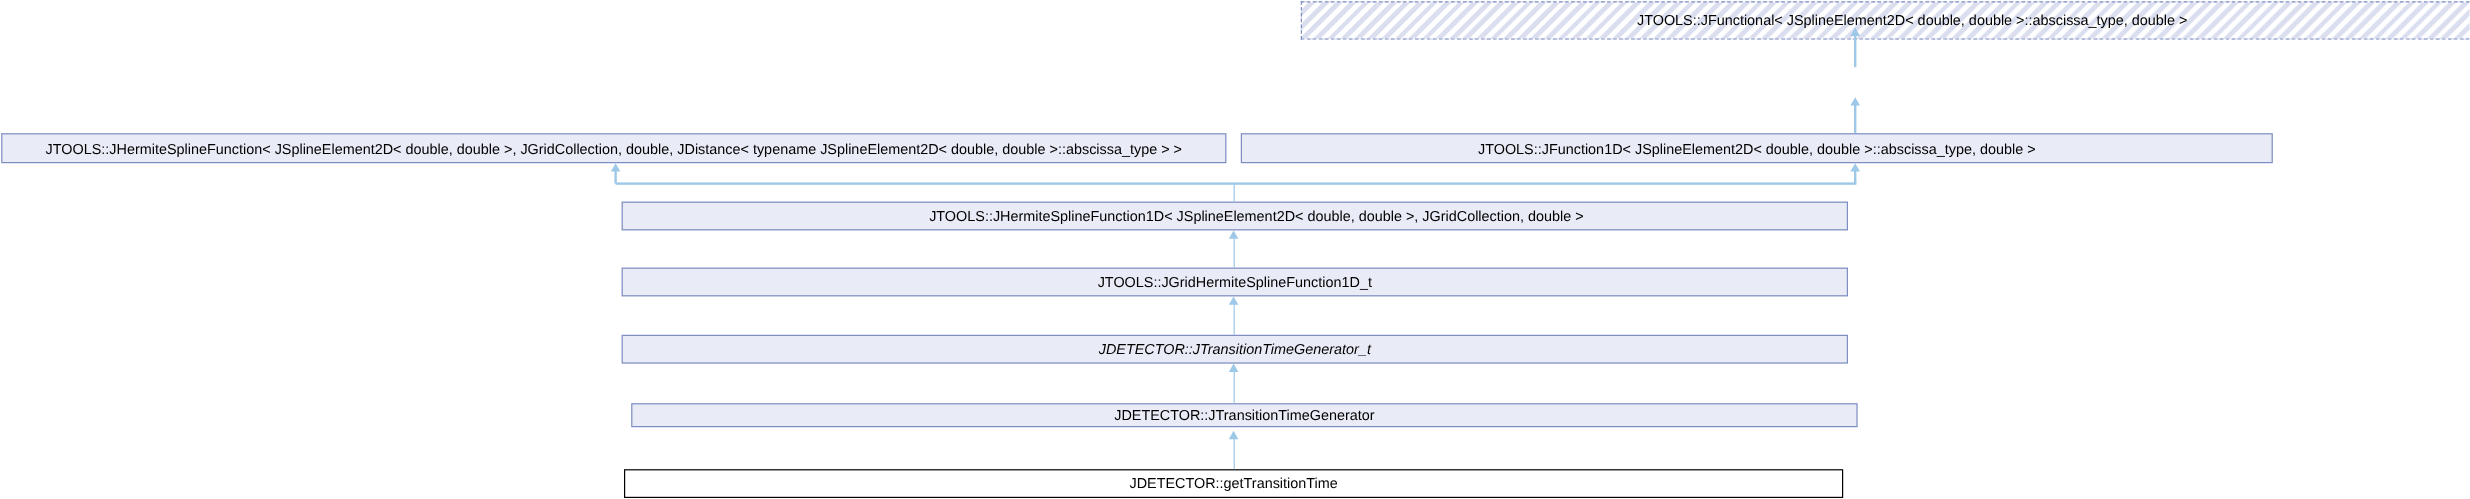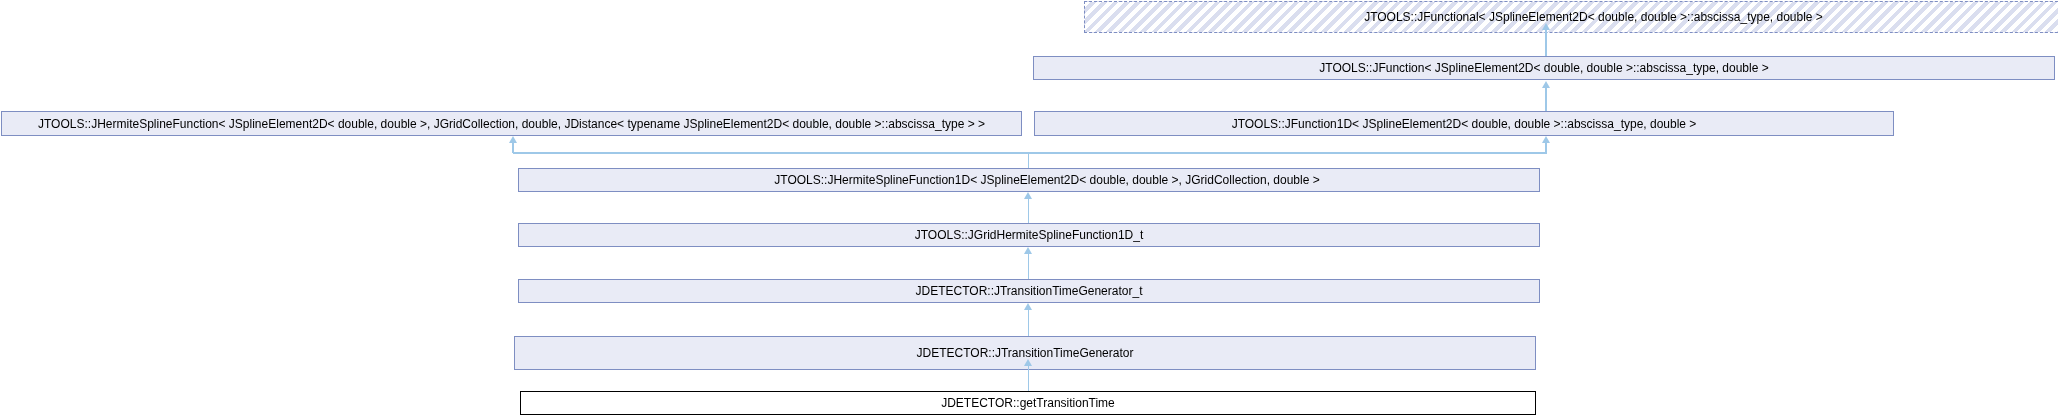--- a/index.html
+++ b/index.html
@@ -61,33 +61,32 @@
     border-bottom: 7px solid var(--edge, #9ec8e8);
   }
 </style>
 </head>
 <body>
 
 <div class="diagram">
 
   <div class="node node--external" style="left:1084px; top:1px; width:1019px; height:32px;">JTOOLS::JFunctional&lt; JSplineElement2D&lt; double, double &gt;::abscissa_type, double &gt;</div>
 
-  <div class="node" style="left:1033px; top:56px; width:1022px; height:24px;">JTOOLS::JFunction&lt; JSplineElement2D&lt; double, double &gt;::abscissa_type, double &gt;</div>
 
   <div class="node" style="left:1px; top:111px; width:1021px; height:25px;text-align:center;">JTOOLS::JHermiteSplineFunction&lt; JSplineElement2D&lt; double, double &gt;, JGridCollection, double, JDistance&lt; typename JSplineElement2D&lt; double, double &gt;::abscissa_type &gt; &gt;</div>
 
   <div class="node" style="left:1034px; top:111px; width:860px; height:25px;">JTOOLS::JFunction1D&lt; JSplineElement2D&lt; double, double &gt;::abscissa_type, double &gt;</div>
 
   <div class="node" style="left:518px; top:168px; width:1022px; height:24px;padding-left:36px;">JTOOLS::JHermiteSplineFunction1D&lt; JSplineElement2D&lt; double, double &gt;, JGridCollection, double &gt;</div>
 
   <div class="node" style="left:518px; top:223px; width:1022px; height:24px;">JTOOLS::JGridHermiteSplineFunction1D_t</div>
 
-  <div class="node" style="left:518px; top:279px; width:1022px; height:24px;">JDETECTOR::JTransitionTimeGenerator_t</div>
+  <div class="node" style="left:518px; top:279px; width:1022px; height:24px;font-style:italic;">JDETECTOR::JTransitionTimeGenerator_t</div>
 
-  <div class="node" style="left:514px; top:336px; width:1022px; height:34px;">JDETECTOR::JTransitionTimeGenerator</div>
+  <div class="node" style="left:526px; top:336px; width:1022px; height:20px;">JDETECTOR::JTransitionTimeGenerator</div>
 
   <div class="node node--current" style="left:520px; top:391px; width:1016px; height:24px;">JDETECTOR::getTransitionTime</div>
 
   <div class="arrow-up" style="left:1541.5px; top:23px;"></div>
   <div class="vline" style="left:1545.25px; top:29px; height:27px;"></div>
 
   <div class="arrow-up" style="left:1541.5px; top:81px;"></div>
   <div class="vline" style="left:1545.25px; top:87px; height:24px;"></div>
 
   <div class="arrow-up" style="left:508.5px; top:136px;"></div>

